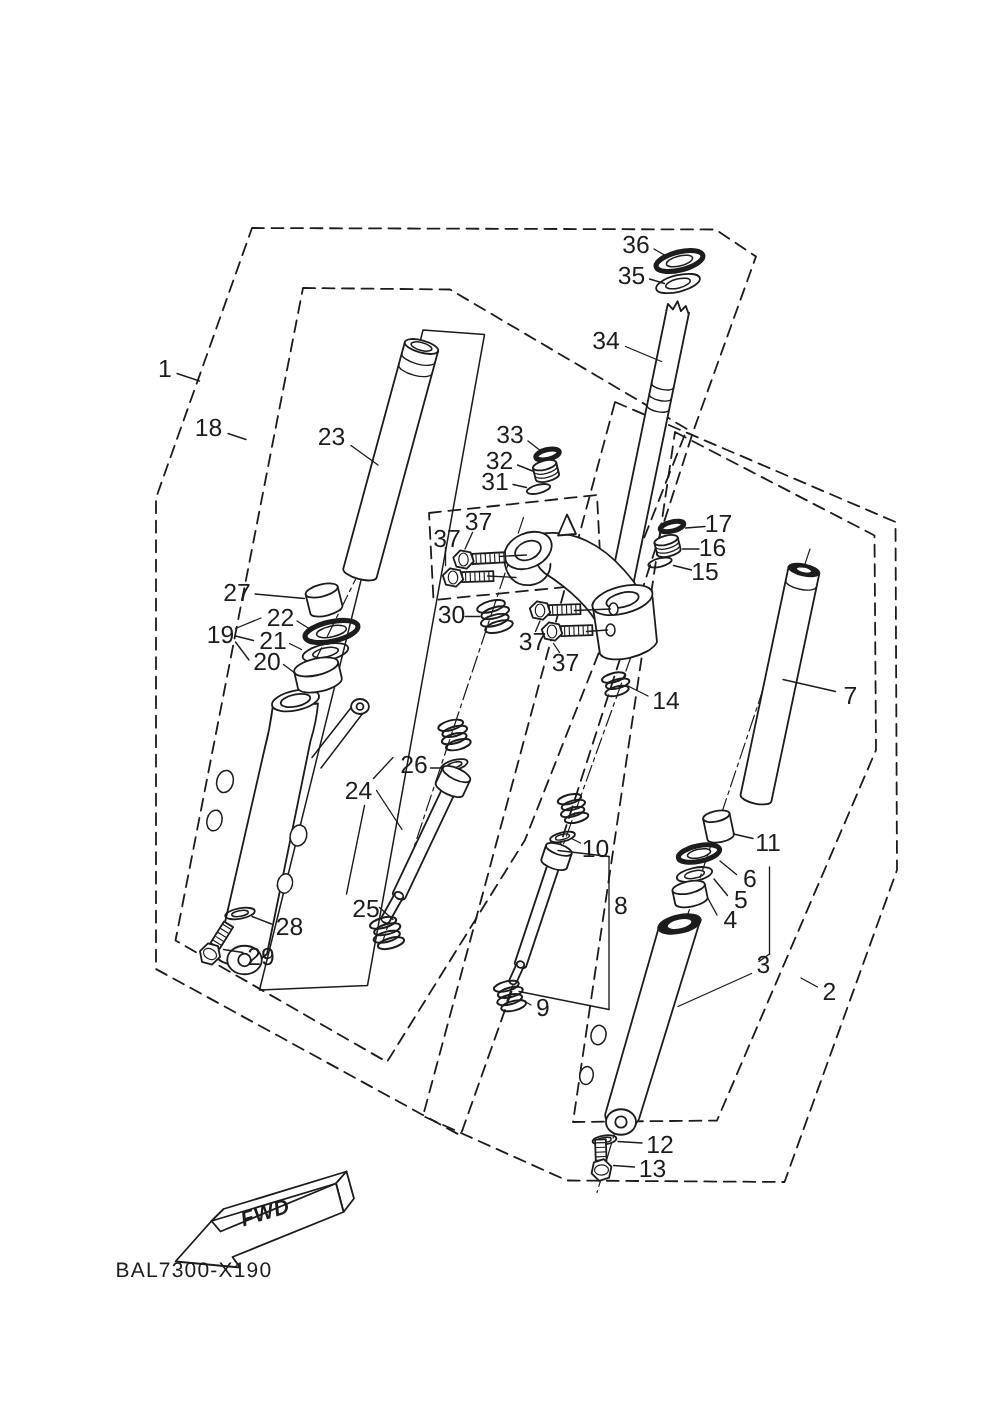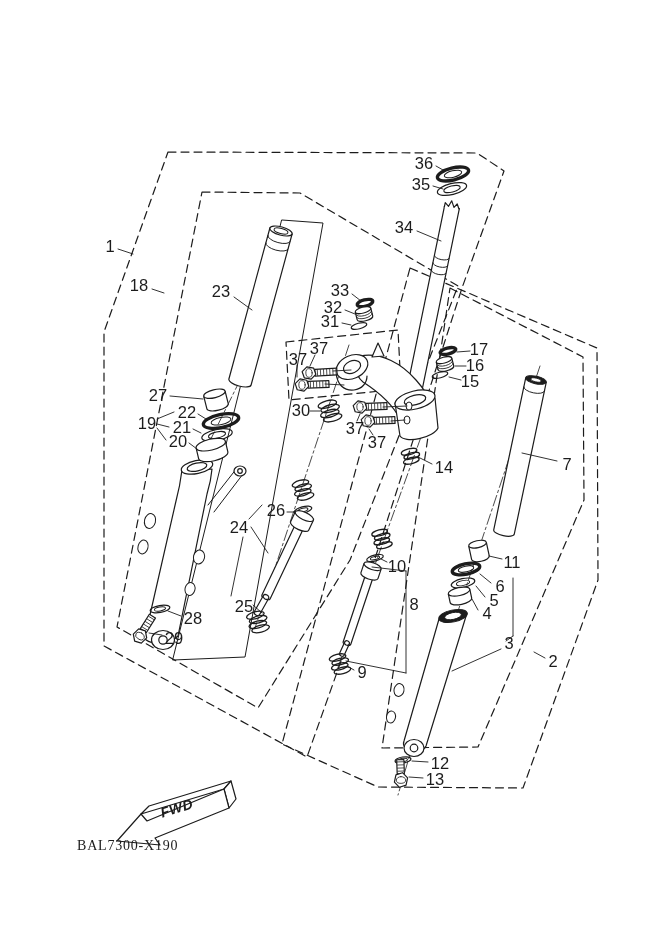--- a/index.html
+++ b/index.html
@@ -2,21 +2,21 @@
 <html><head>
 <meta charset="utf-8">
 <style>
   html,body{margin:0;padding:0;background:#ffffff;}
   body{font-family:"Liberation Sans","DejaVu Sans",sans-serif;}
   #stage{position:relative;width:661px;height:935px;background:#ffffff;overflow:hidden;}
   #diagram{position:absolute;left:0;top:0;}
   .overlay{position:absolute;color:#1c1c1c;}
   #fwd-label{left:160px;top:800px;font-size:14px;font-weight:bold;font-style:italic;
              transform:rotate(-17deg);letter-spacing:0.5px;}
-  #part-code{left:77px;top:838px;font-size:14px;letter-spacing:0.8px;font-family:Liberation Serif, serif;}
+  #part-code{left:77px;top:838px;font-size:14px;letter-spacing:0.8px;}
 </style>
 </head>
 <body>
 
 <div id="stage">
   <svg id="diagram" width="661" height="935" viewBox="0 0 661 935">
       <polygon fill="none" stroke="#1c1c1c" stroke-width="1.2" stroke-linejoin="round" stroke-linecap="round" points="168,152 477,153 504,171 462,288 352,630 307,757 104,646 104,332" stroke-dasharray="8 5"></polygon>
       <polygon fill="none" stroke="#1c1c1c" stroke-width="1.2" stroke-linejoin="round" stroke-linecap="round" points="202,192 300,193 458,286 350,560 258,708 117,627" stroke-dasharray="8 5"></polygon>
       <polygon fill="none" stroke="#1c1c1c" stroke-width="1.2" stroke-linejoin="round" stroke-linecap="round" points="410,268 597,348 598,580 523,788 378,787 282,744" stroke-dasharray="8 5"></polygon>
       <polygon fill="none" stroke="#1c1c1c" stroke-width="1.2" stroke-linejoin="round" stroke-linecap="round" points="450,288 583,357 584,500 478,747 382,748" stroke-dasharray="8 5"></polygon>

